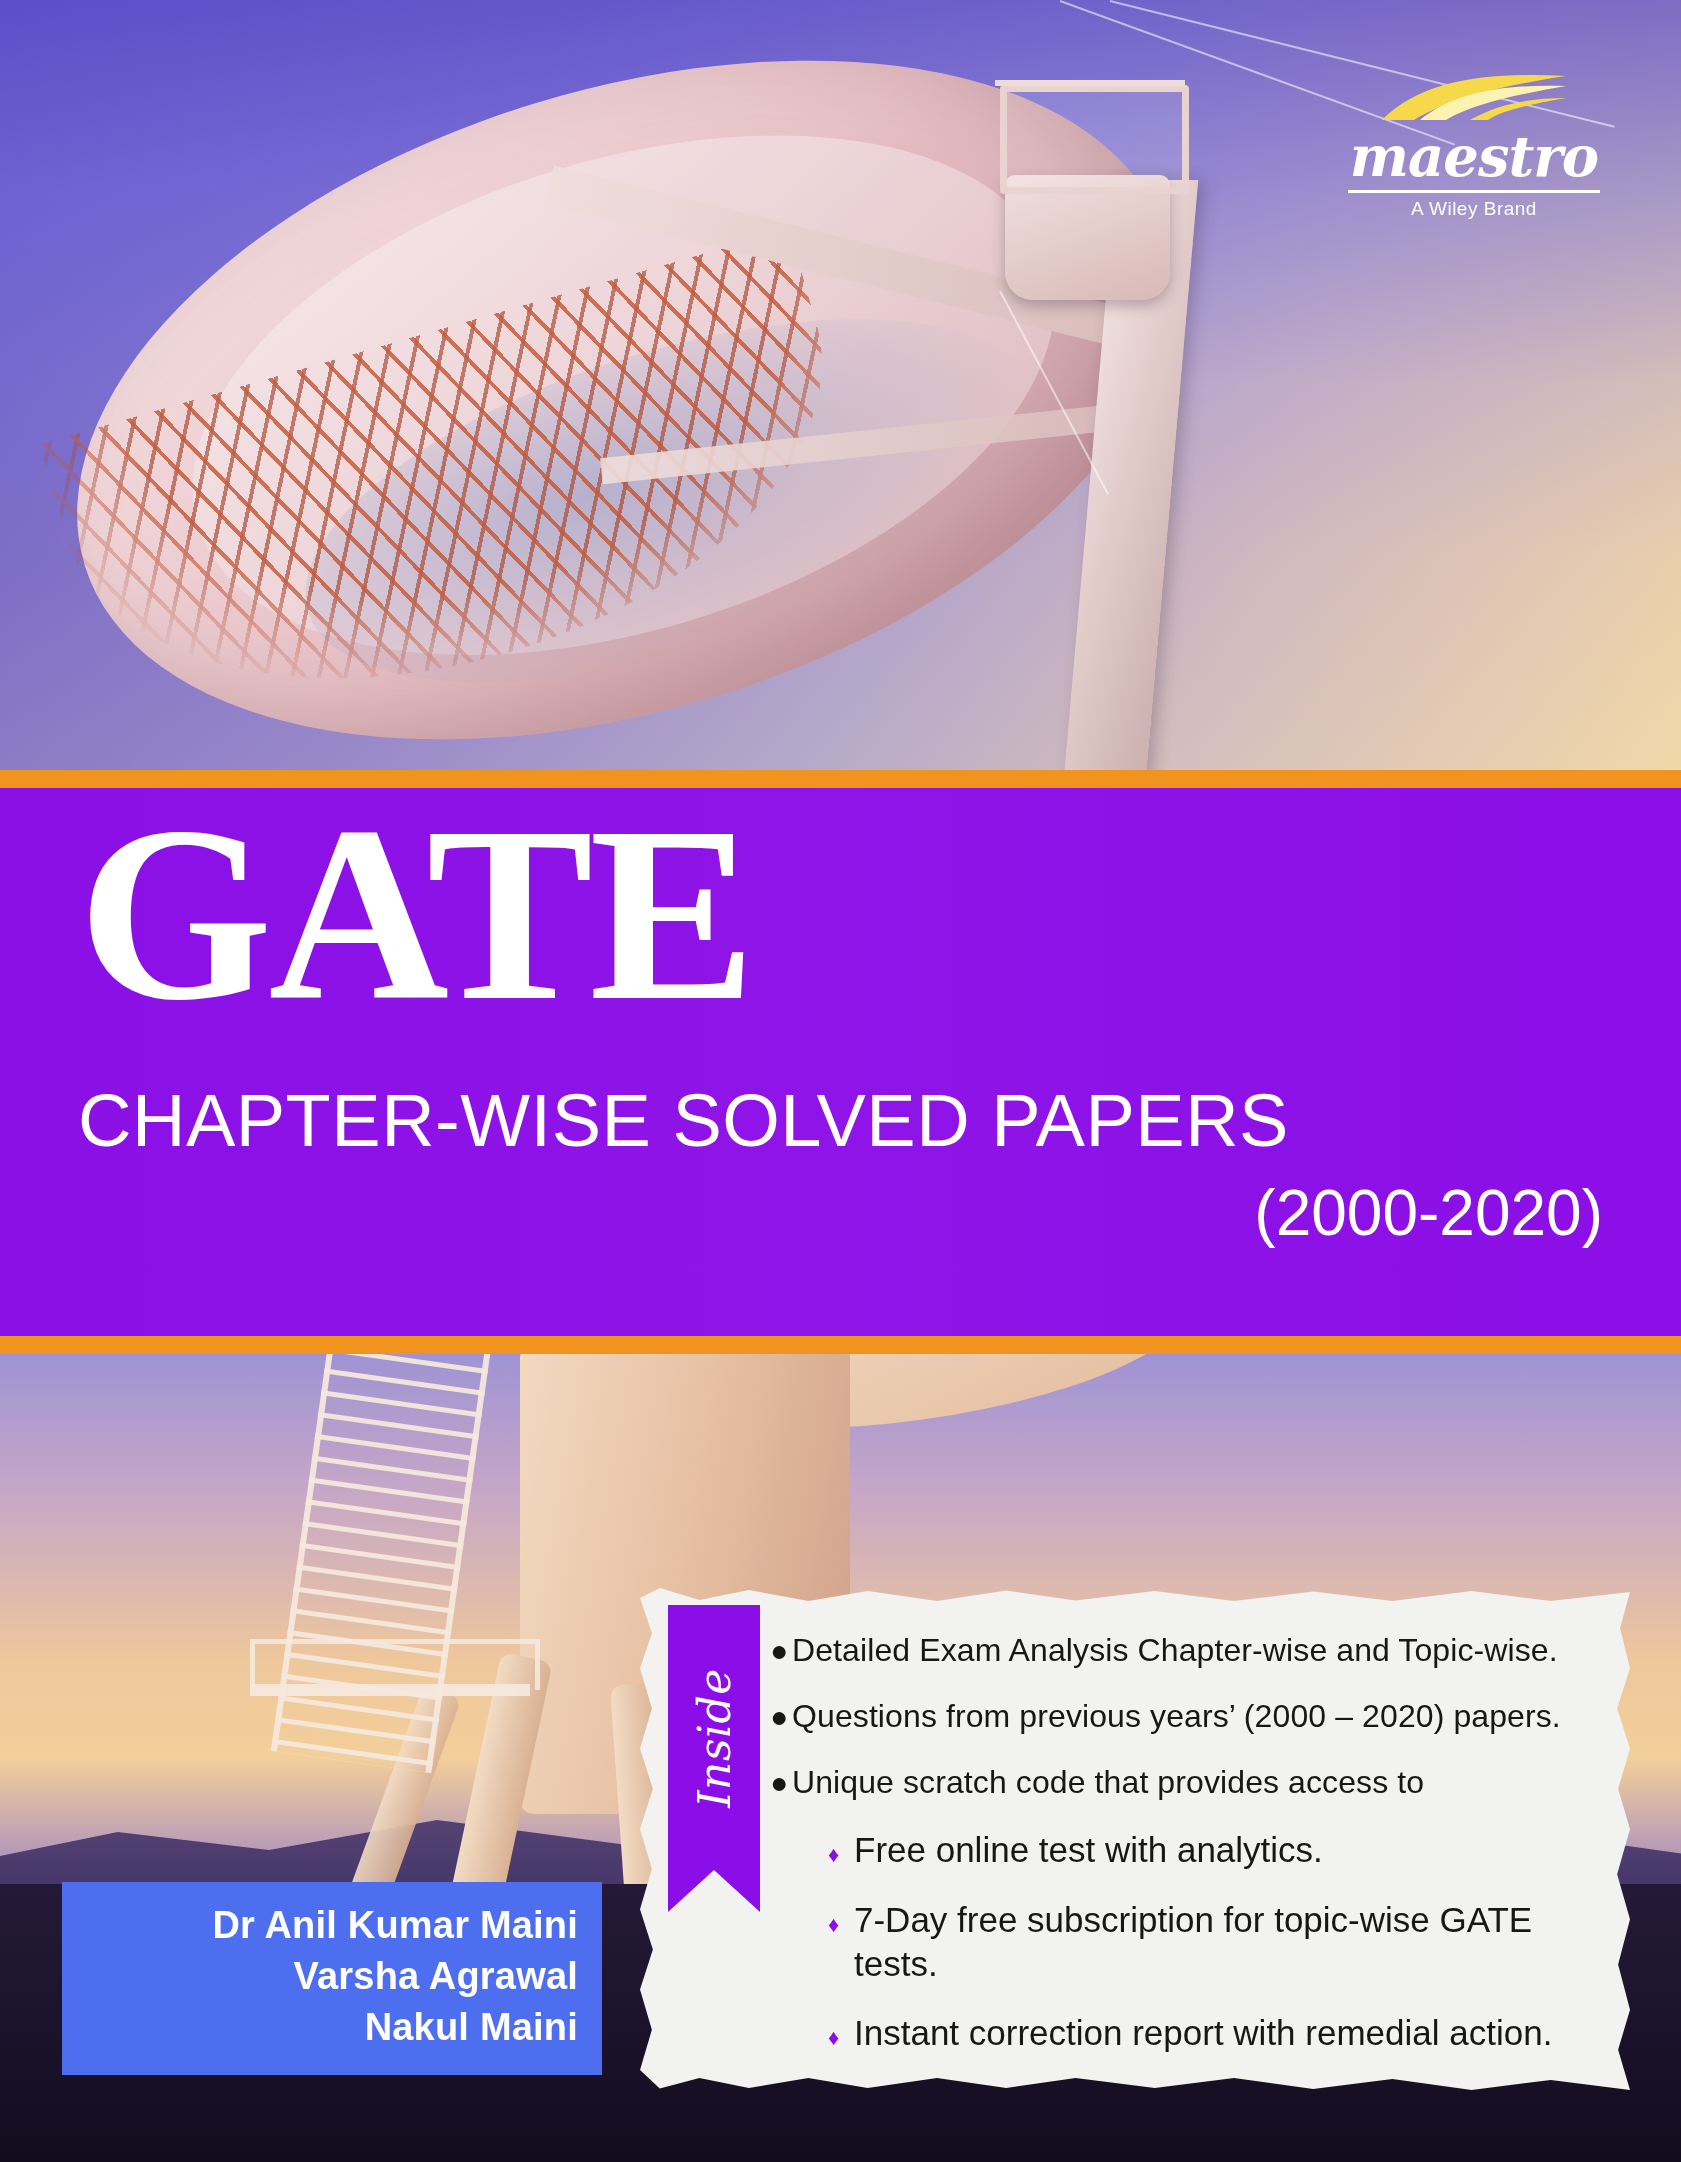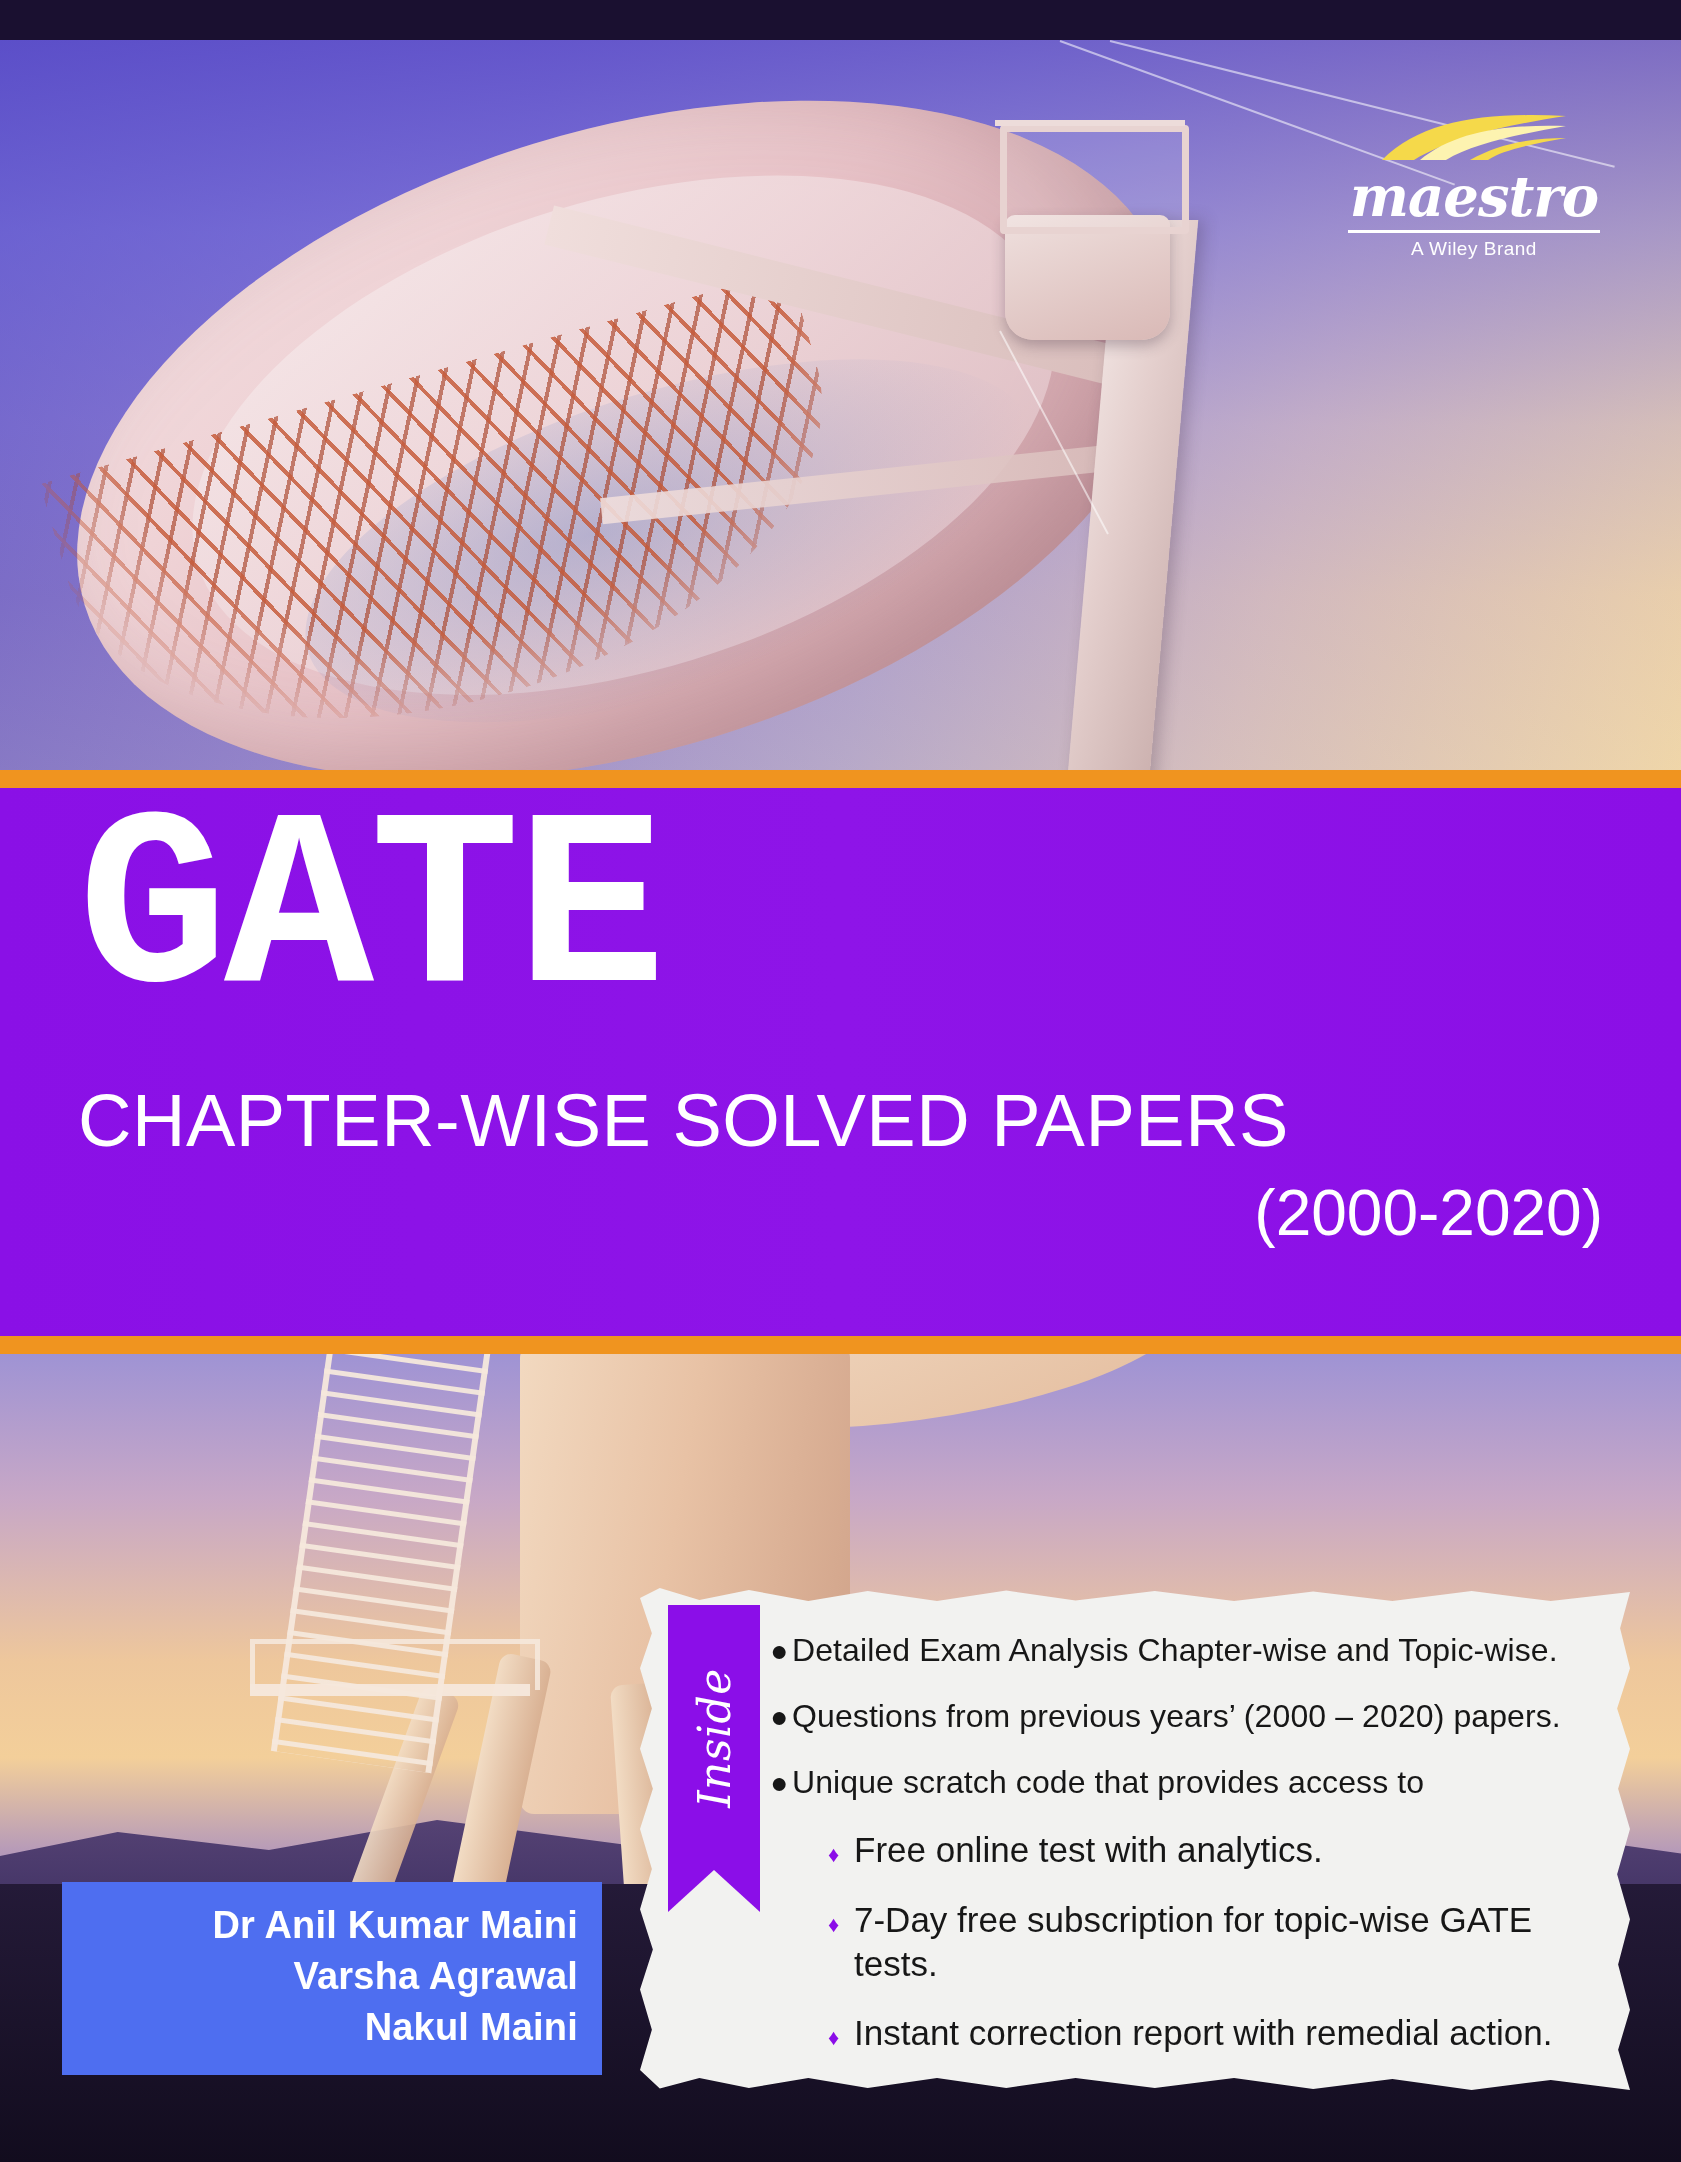--- a/index.html
+++ b/index.html
@@ -19,21 +19,20 @@
   }
 
   
   .top-photo {
     position: absolute;
     left: 0; top: 0;
     width: 1681px;
     height: 770px;
     overflow: hidden;
     background: linear-gradient(175deg, #6f63d8 0%, #7a74d6 18%, #9a93d0 38%, #b9a7c6 55%, #d8bfc0 70%, #e9cfb6 84%, #f2dcae 100%);
-    margin-top: 40px;
   }
   
   .sky {
     position: absolute;
     inset: 0;
     background:
       linear-gradient(to bottom, rgba(92,78,200,0.75) 0%, rgba(120,110,215,0.55) 25%, rgba(170,150,210,0.30) 50%, rgba(225,190,175,0.20) 72%, rgba(245,220,170,0.25) 100%),
       linear-gradient(105deg, #5a51c9 0%, #7c6fd4 30%, #a49ad2 55%, #cdb7c3 75%, #efd6a8 100%);
   }
   
@@ -185,21 +184,21 @@
     background: linear-gradient(90deg, #8a10e6 0%, #8e14e8 50%, #8b0fe6 100%);
     color: #ffffff;
   }
   .title-row {
     position: absolute;
     left: 78px; top: 18px;
     display: flex;
     align-items: flex-start;
   }
   .gate-word {
-    font-family: Liberation Mono, monospace;
+    font-family: Liberation Serif, serif;
     font-weight: bold;
     font-size: 250px;
     line-height: 0.86;
     letter-spacing: -4px;
     color: #ffffff;
     margin-right: 42px;
   }
   .discipline {
     padding-top: 16px;
     font-size: 63px;

